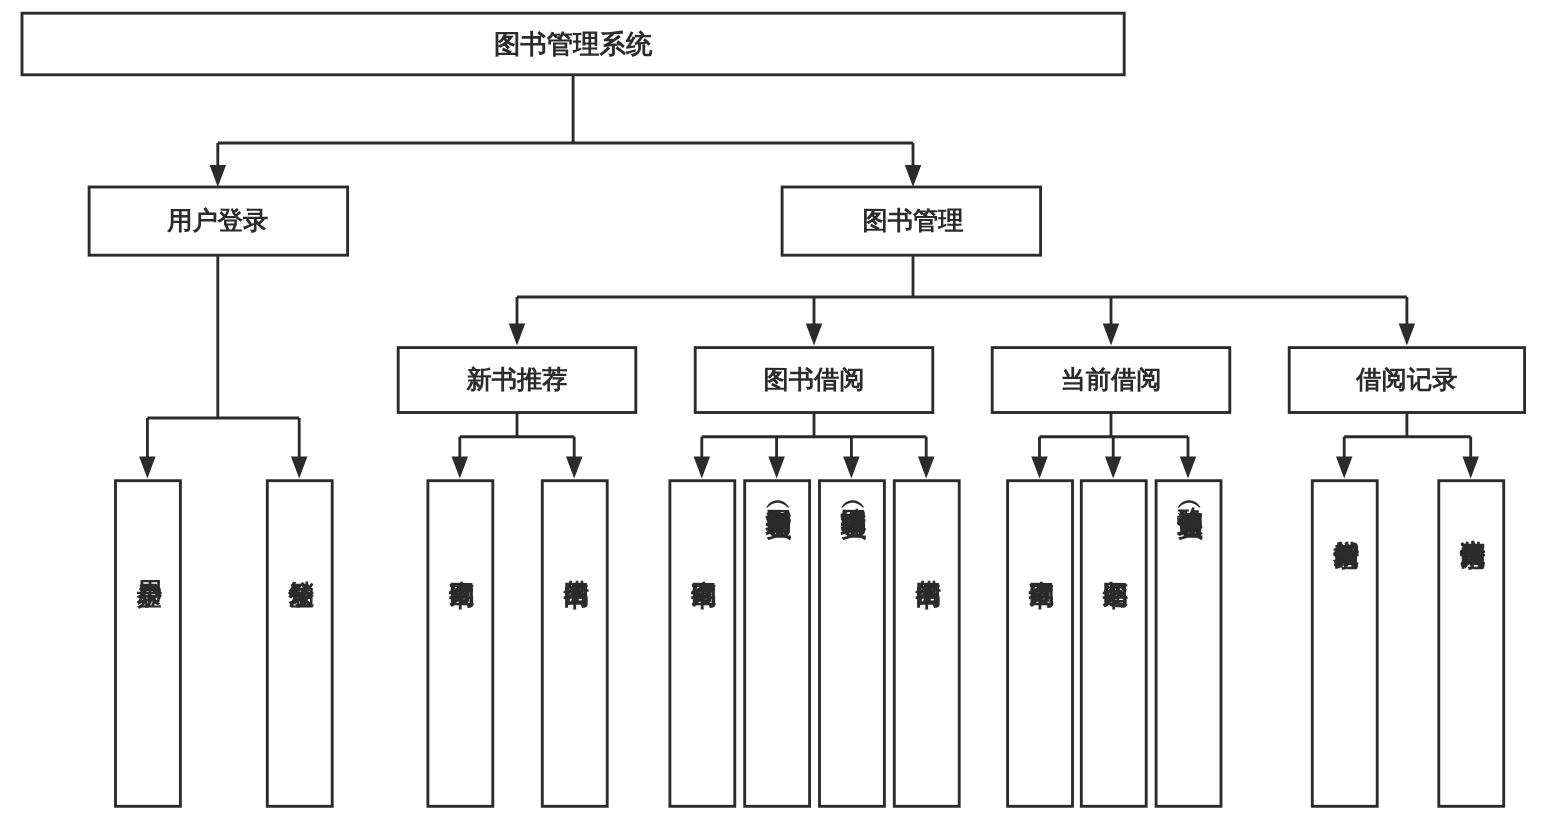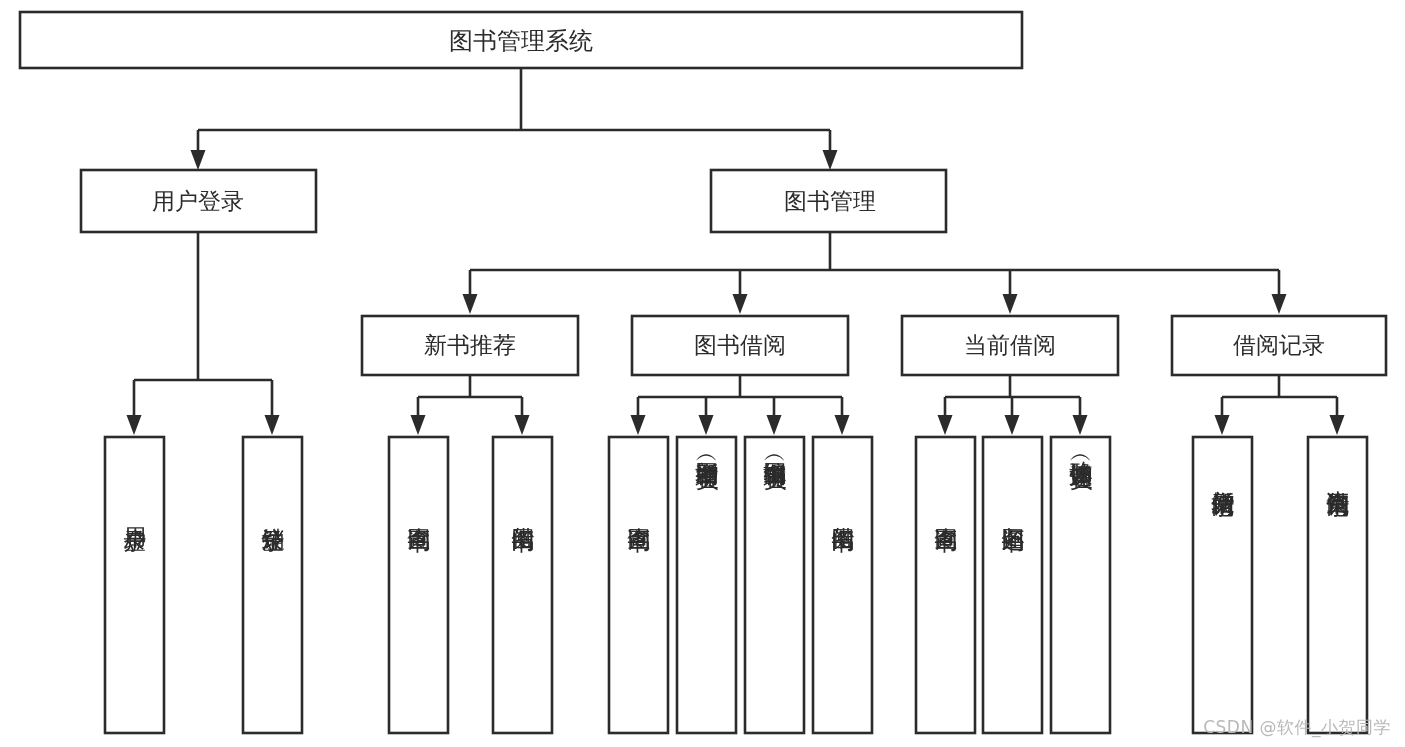--- a/index.html
+++ b/index.html
@@ -10,20 +10,21 @@
   }
   body {
     font-family: "DejaVu Sans", "Liberation Sans", sans-serif;
   }
   #diagram-root {
     position: relative;
     width: 1405px;
     height: 747px;
     background: #ffffff;
     overflow: hidden;
+    font-weight: bold;
   }
   svg.diagram-svg {
     position: absolute;
     left: 0;
     top: 0;
     width: 1405px;
     height: 747px;
   }
   .node-box {
     fill: #ffffff;
@@ -250,14 +251,13 @@
   <div class="leaf-label-wrap" style="left:1051px; top:437px; width:59px; height:296px;">
     <span class="leaf-label" style="margin-top:6px;">确认归还（管理员）</span>
   </div>
   <div class="leaf-label-wrap" style="left:1193px; top:437px; width:59px; height:296px;">
     <span class="leaf-label" style="margin-top:35px;">新增借阅记录</span>
   </div>
   <div class="leaf-label-wrap" style="left:1308px; top:437px; width:59px; height:296px;">
     <span class="leaf-label" style="margin-top:35px;">查询借阅记录</span>
   </div>
 
-  <div class="watermark">CSDN @软件_小贺同学</div>
 </div>
 
 </body></html>

